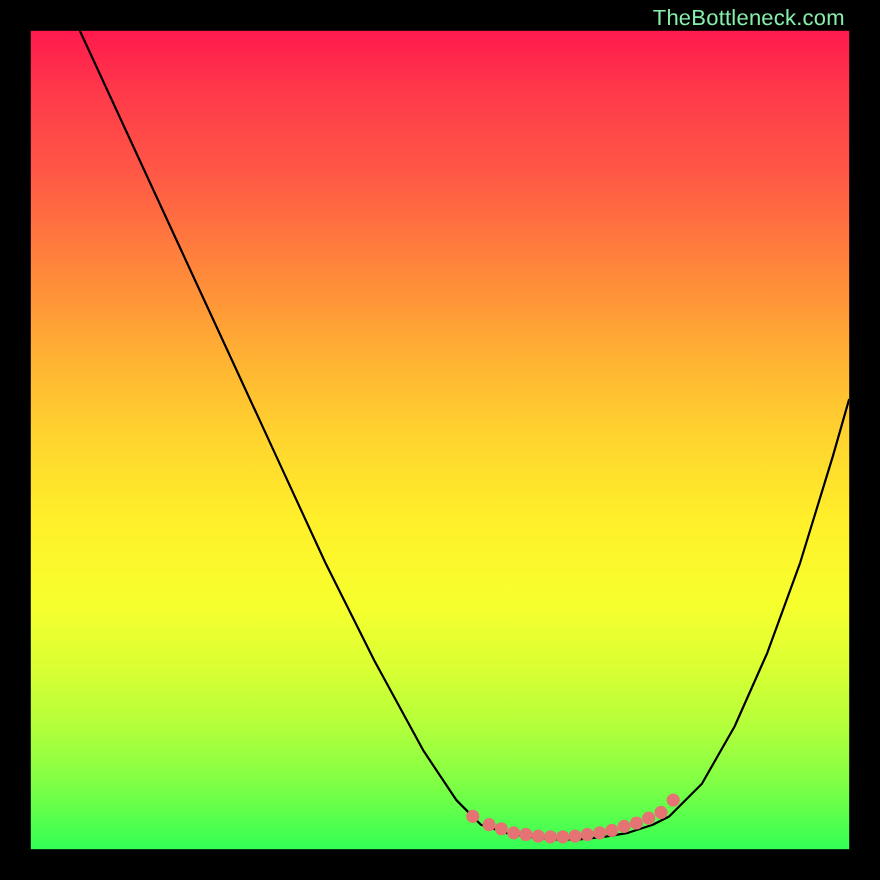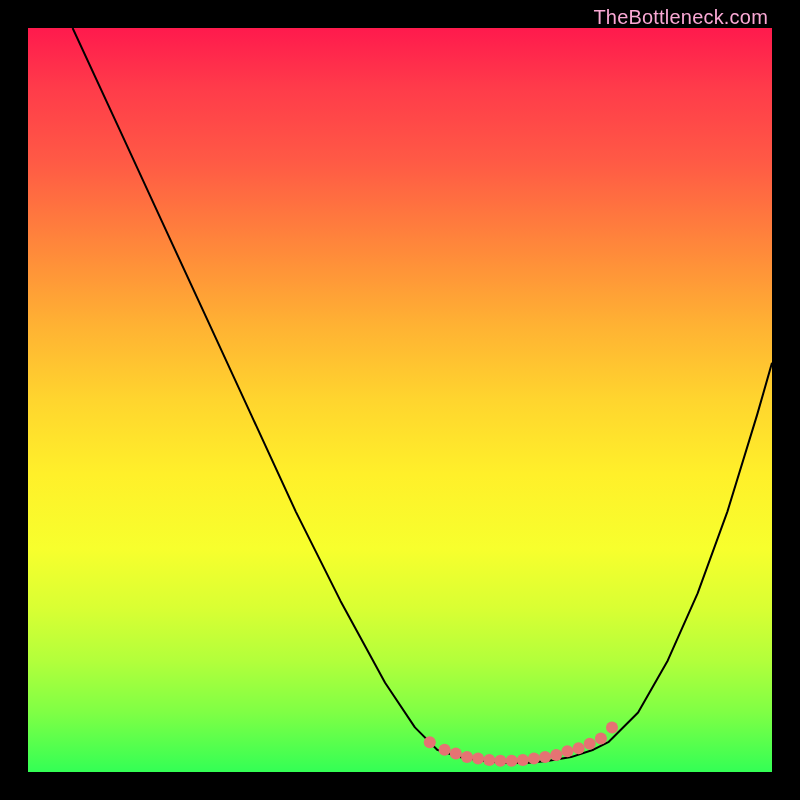--- a/index.html
+++ b/index.html
@@ -38,21 +38,21 @@
       #d9ff33 78%,
       #b3ff3b 85%,
       #7fff45 92%,
       #33ff55 100%
     );
   }
   .attribution {
     position: absolute;
     top: 6px;
     right: 32px;
-    color: #f9a8d4;
+    color: #86efac;
     font-size: 20px;
     font-weight: 500;
     letter-spacing: 0.2px;
   }
   svg.overlay {
     position: absolute;
     left: 0;
     top: 0;
     width: 744px;
     height: 744px;

